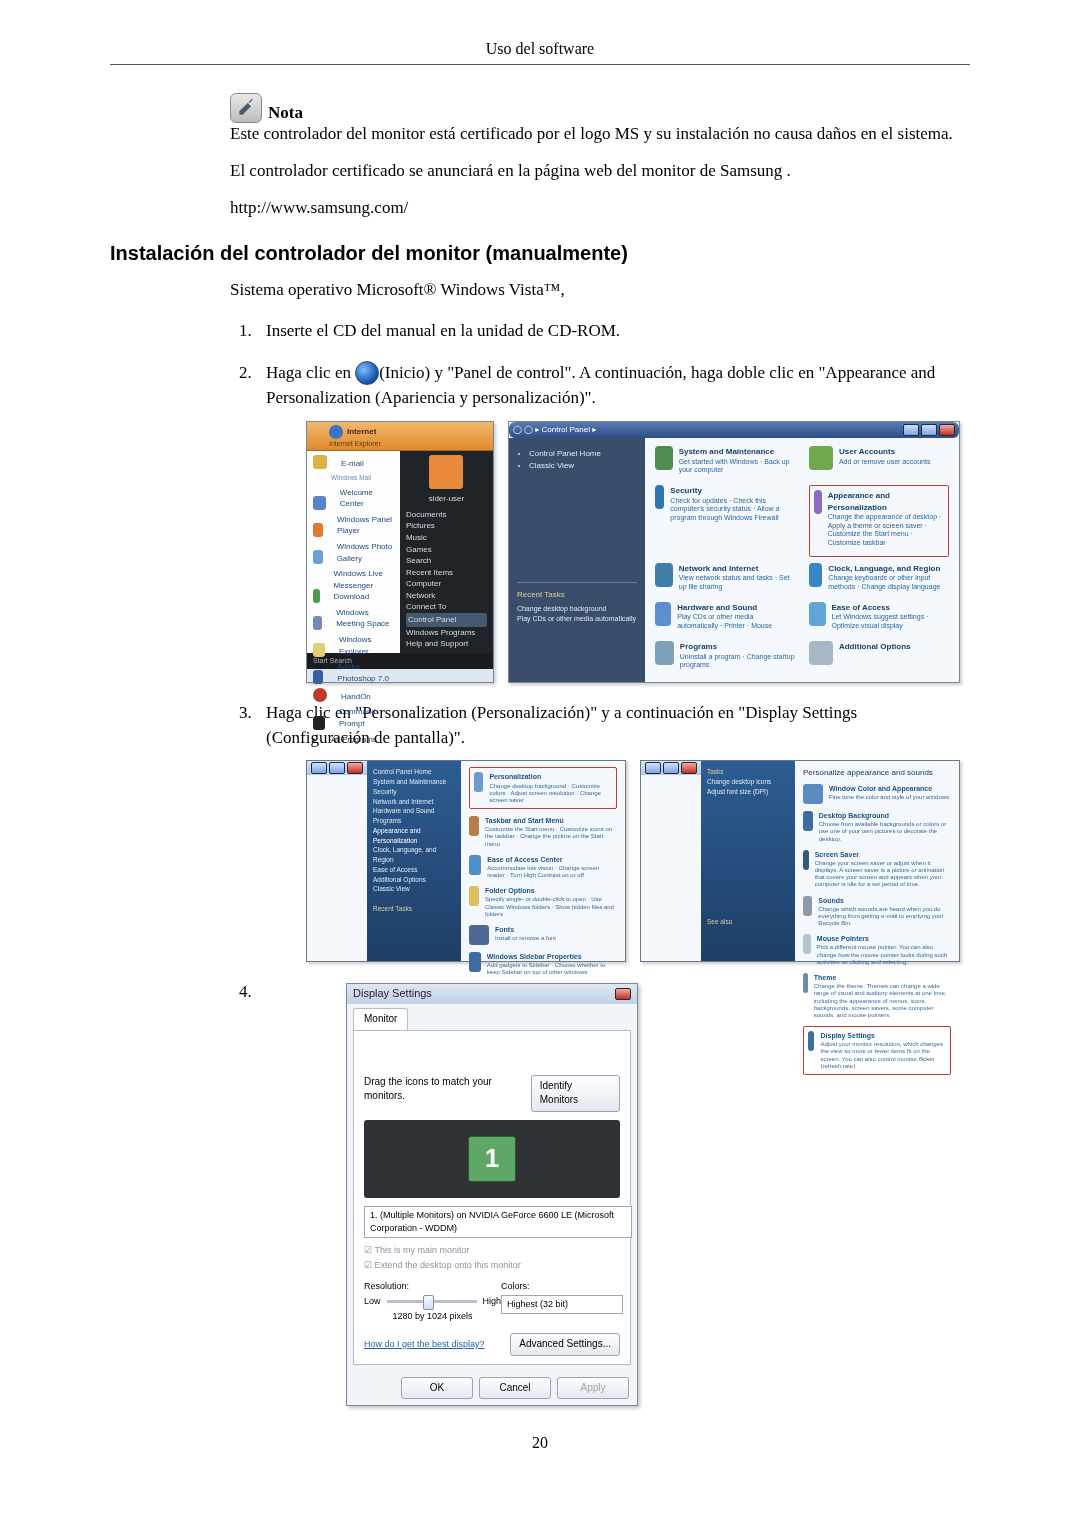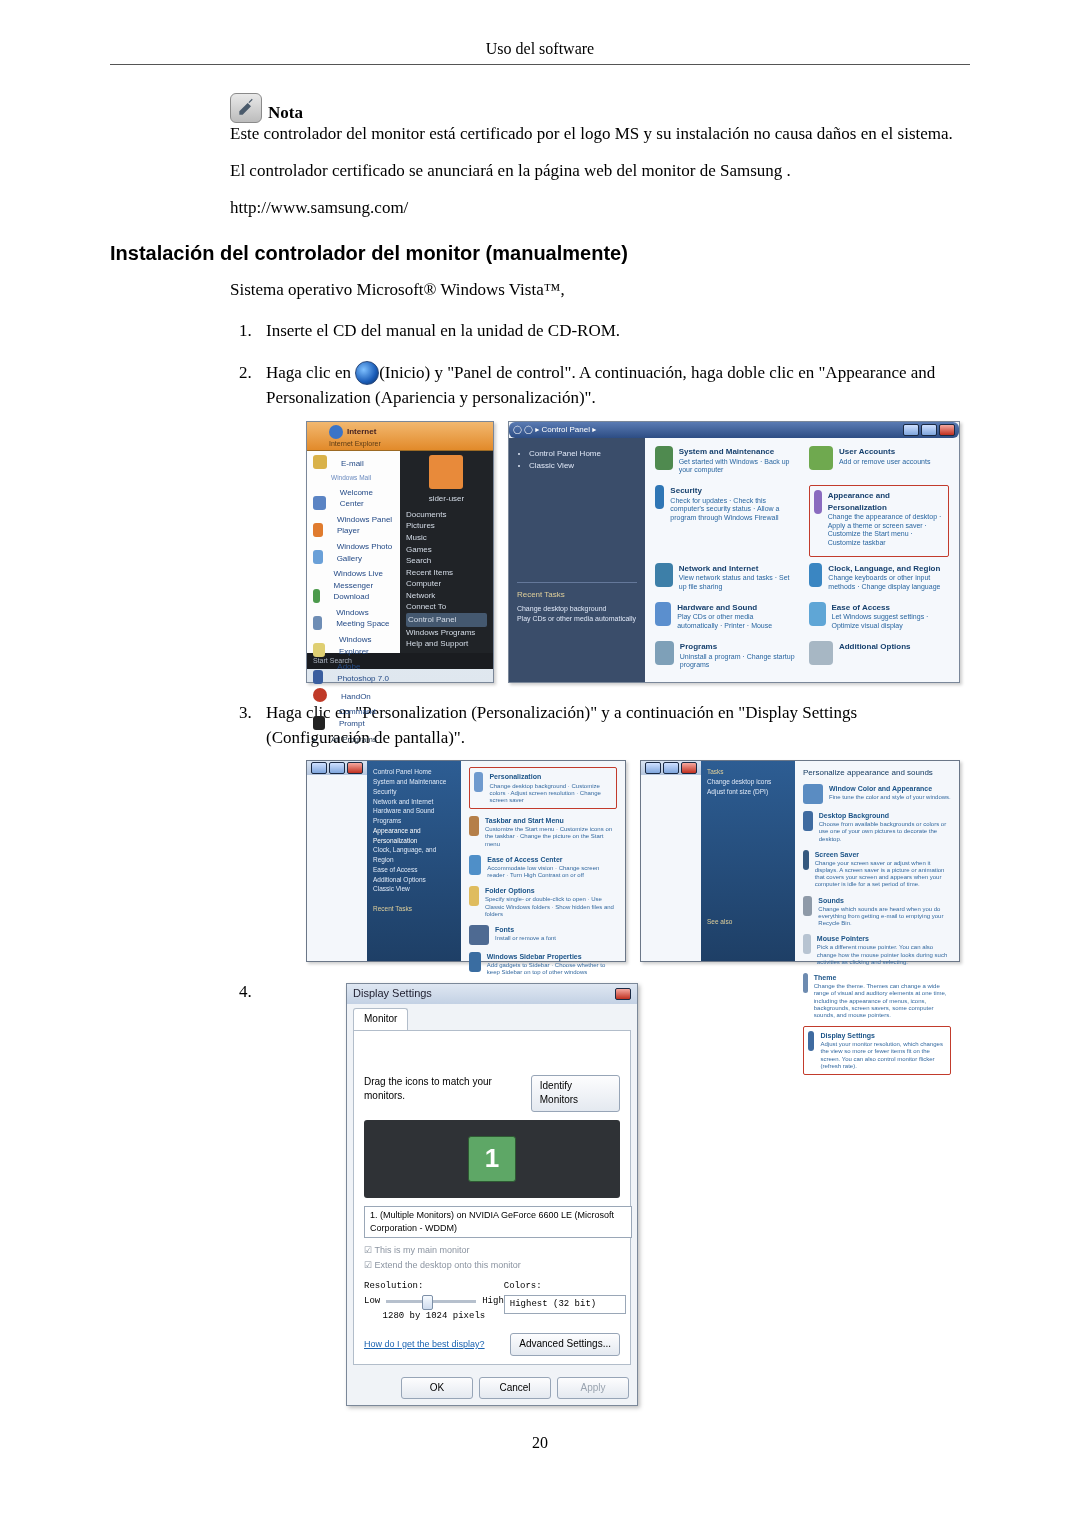--- a/index.html
+++ b/index.html
@@ -130,21 +130,21 @@
   .dlg-title{height:20px;background:linear-gradient(#dfe7f2,#c3d1e4);display:flex;align-items:center;justify-content:space-between;padding:0 6px;font-size:11px;color:#223;}
   .dlg-tabs{display:flex;padding:4px 6px 0 6px;}
   .dlg-tab{font-size:10px;padding:3px 10px;background:#fff;border:1px solid #b2bdca;border-bottom:none;border-radius:3px 3px 0 0;}
   .dlg-body{background:#fff;margin:0 6px 6px 6px;border:1px solid #b2bdca;padding:8px 10px;}
   .dlg-row1{display:flex;justify-content:space-between;align-items:flex-start;margin-bottom:8px;margin-top:36px;}
   .dlg-btn{font-size:10px;padding:3px 8px;border:1px solid #97a5b7;background:linear-gradient(#fdfdfe,#e4e9f0);border-radius:3px;}
   .dlg-preview{height:78px;background:#2f3236;border-radius:3px;display:flex;align-items:center;justify-content:center;margin-bottom:8px;}
   .mon-box{width:46px;height:44px;background:#5ea766;border:1px solid #2e5a33;border-radius:3px;color:#fff;font-size:26px;font-weight:bold;display:flex;align-items:center;justify-content:center;font-family:Arial;}
   .dlg-select{width:100%;border:1px solid #9aa7b7;padding:2px 5px;font-size:9px;margin-bottom:6px;background:#fff;}
   .chk-row{font-size:9px;color:#8b94a1;margin:2px 0;}
-  .dlg-grid{display:flex;justify-content:space-between;margin-top:8px;font-family:Liberation Mono, monospace;}
+  .dlg-grid{display:flex;justify-content:space-between;margin-top:8px;}
   .dlg-col{display:flex;flex-direction:column;gap:2px;font-size:9px;}
   .slider{display:flex;align-items:center;gap:6px;}
   .slider-track{width:90px;height:3px;background:#b6c0cd;position:relative;}
   .slider-thumb{position:absolute;top:-5px;left:36px;width:9px;height:13px;background:linear-gradient(#f7fbff,#cfdcee);border:1px solid #7c8fa7;border-radius:2px;}
   .dlg-link{color:#1a63b1;font-size:9px;text-decoration:underline;}
   .dlg-footer{display:flex;justify-content:flex-end;gap:6px;padding:6px 8px;}
   .dlg-footer .dlg-btn{min-width:54px;text-align:center;}
   .page-num{ text-align:center;font-size:16px;margin-top:28px;}
 </style>
 </head>

